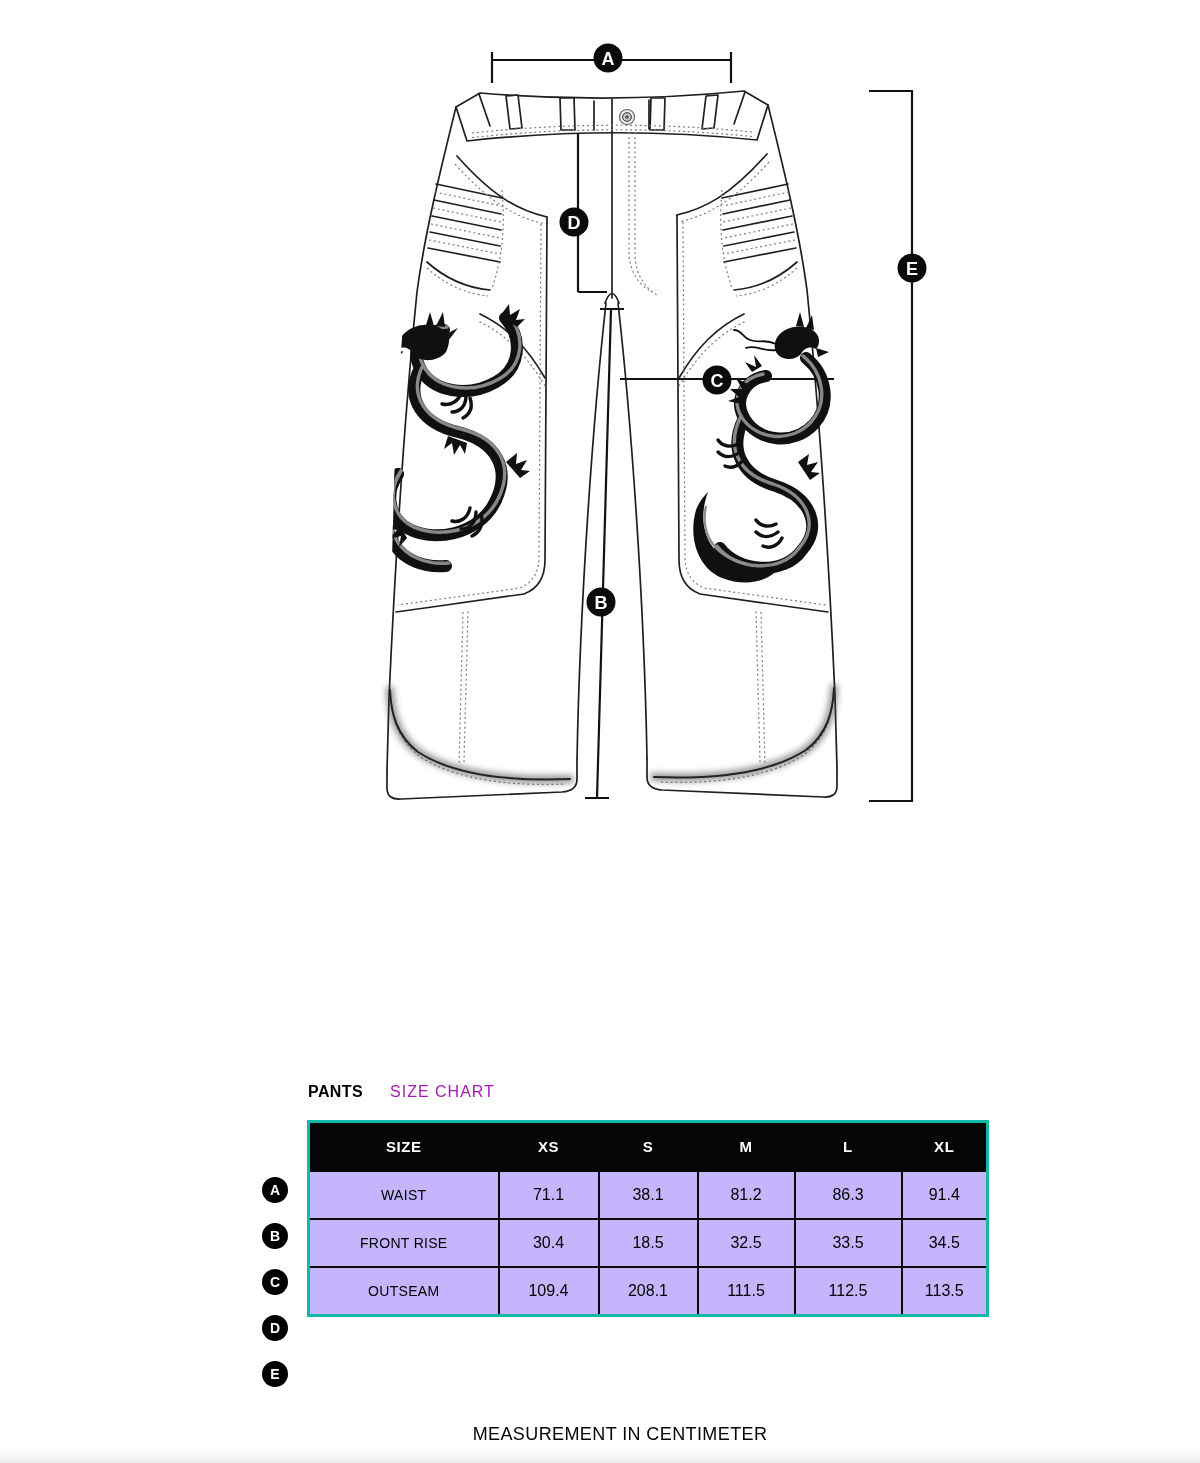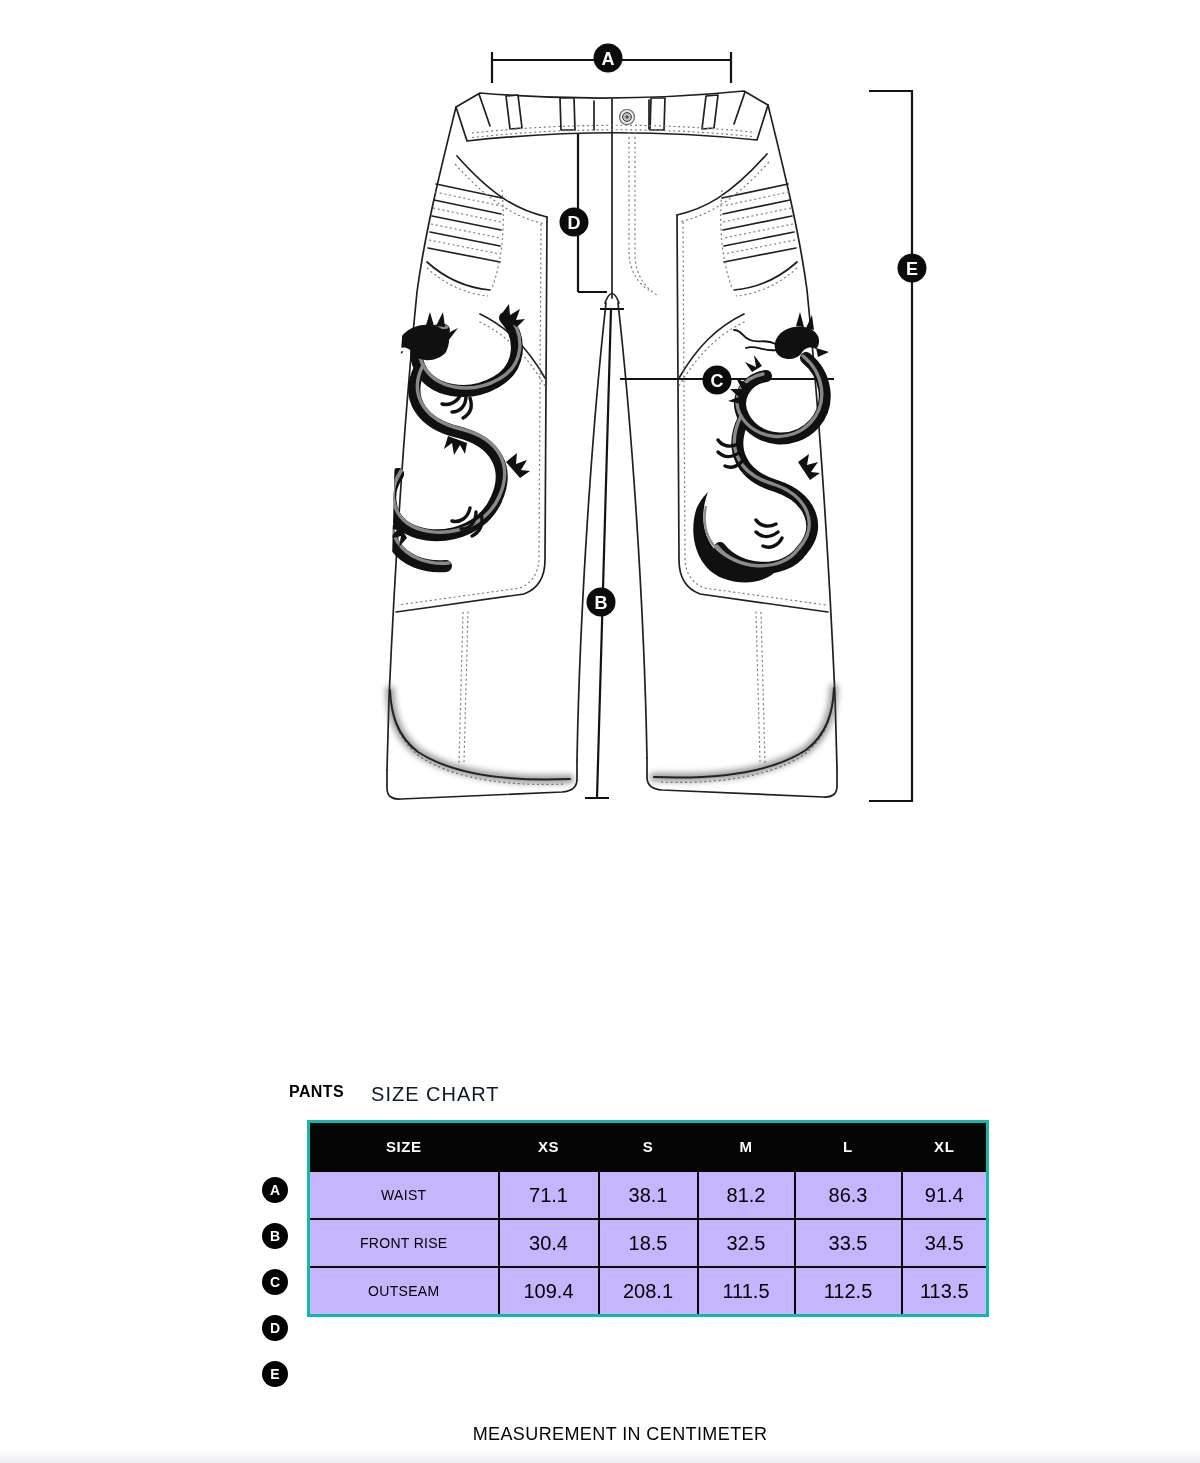--- a/index.html
+++ b/index.html
@@ -1,29 +1,29 @@
 <!DOCTYPE html>
 <html><head>
 <meta charset="utf-8">
 <style>
   html,body{margin:0;padding:0;background:#fff;}
   .page{position:relative;width:1200px;height:1463px;background:#fff;overflow:hidden;
         font-family:"Liberation Sans",sans-serif;color:#000;}
   svg text{font-family:"Liberation Sans",sans-serif;}
 
-  .title-row{position:absolute;left:289px;top:1083px;display:flex;gap:27px;align-items:flex-start;}
+  .title-row{position:absolute;left:308px;top:1083px;display:flex;gap:27px;align-items:center;}
   .title-bold{font-size:16px;font-weight:bold;letter-spacing:.4px;}
-  .title-reg{font-size:20px;font-weight:400;letter-spacing:1px;color:#0f172a;}
+  .title-reg{font-size:16px;font-weight:400;letter-spacing:1px;color:#a21caf;}
 
   .size-table{position:absolute;left:307px;top:1120px;border-collapse:collapse;table-layout:fixed;}
   .size-table th,.size-table td{border:2px solid #0a0a0a;padding:0;text-align:center;vertical-align:middle;}
   .size-table thead th{background:#050505;color:#fff;height:47px;font-size:15px;font-weight:bold;letter-spacing:.6px;border-color:#050505;}
   .size-table tbody td{height:46px;background:#c4b5fd;}
   .size-table td.lbl{font-size:14px;letter-spacing:.3px;}
-  .size-table td.val{font-size:20px;}
+  .size-table td.val{font-size:16px;}
   .size-table{border:3px solid #14b8a6;}
 
   .badge{position:absolute;left:262px;width:26px;height:26px;border-radius:50%;background:#000;
          color:#fff;font-size:14px;font-weight:bold;display:flex;align-items:center;justify-content:center;}
 
   .footer-note{position:absolute;left:280px;top:1424px;width:680px;text-align:center;
                font-size:18px;letter-spacing:.4px;color:#050505;}
   .bottom-strip{position:absolute;left:0;top:1450px;width:1200px;height:13px;
                 background:linear-gradient(#ffffff,#ededf0);}
 </style>

